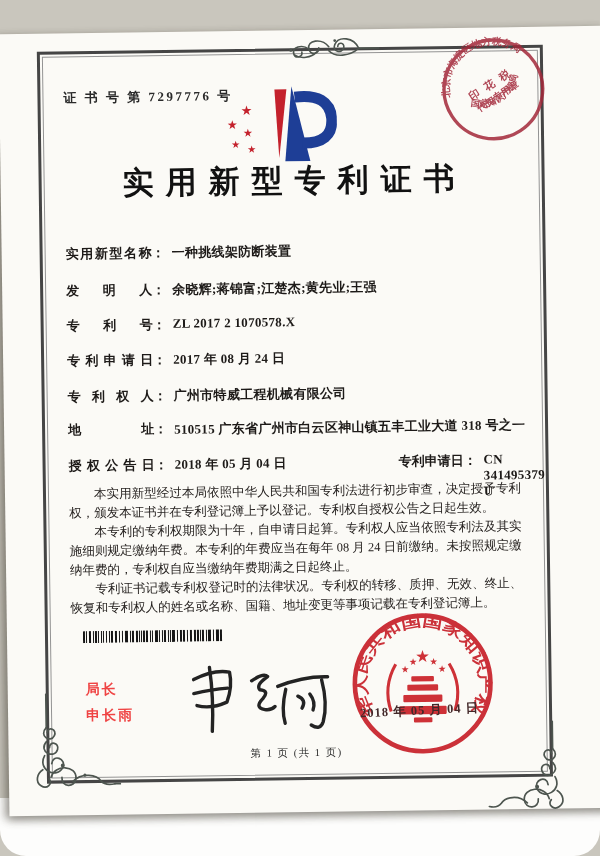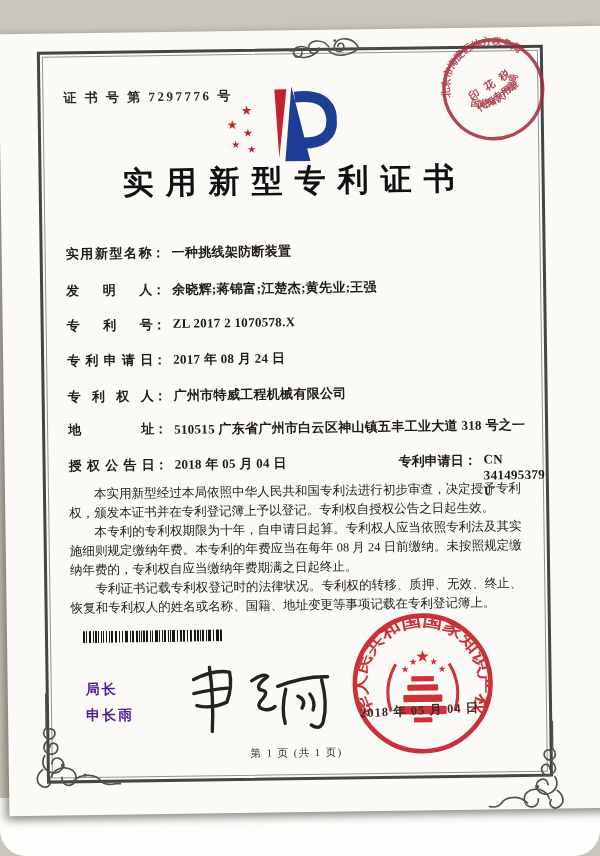--- a/index.html
+++ b/index.html
@@ -42,21 +42,21 @@
   .field-value{margin-left:7px;font-weight:600;letter-spacing:.3px;}
   .addr-value{width:362px;line-height:20px;}
   .grant-no-group{position:absolute;left:330px;top:0;display:flex;font-size:13px;}
   .grant-no-group .field-label{width:65px;}
 
   .paragraphs{position:absolute;left:64px;top:452px;width:452px;font-size:12.5px;line-height:19px;color:#262220;text-align:justify;}
   .paragraphs p{margin:0;text-indent:2em;font-weight:500;}
 
   .barcode{position:absolute;left:76px;top:598px;width:142px;height:12px;}
 
-  .director-block{position:absolute;left:78px;top:644px;font-size:14px;font-weight:700;color:#4c1d95;line-height:26px;letter-spacing:2px;}
+  .director-block{position:absolute;left:78px;top:644px;font-size:14px;font-weight:700;color:#ef4444;line-height:26px;letter-spacing:2px;}
   .signature{position:absolute;left:158px;top:612px;width:175px;height:105px;}
 
   .seal{position:absolute;left:340px;top:580px;width:150px;height:150px;opacity:.93;}
   .seal-date{
     position:absolute;left:352px;top:674px;font-size:12.5px;font-weight:700;color:#43292a;
     letter-spacing:1px;transform:rotate(-2deg);white-space:nowrap;
   }
 
   .page-footer{position:absolute;left:38px;top:716px;width:500px;text-align:center;font-size:10.5px;color:#2c2c2c;letter-spacing:1.5px;}
 

